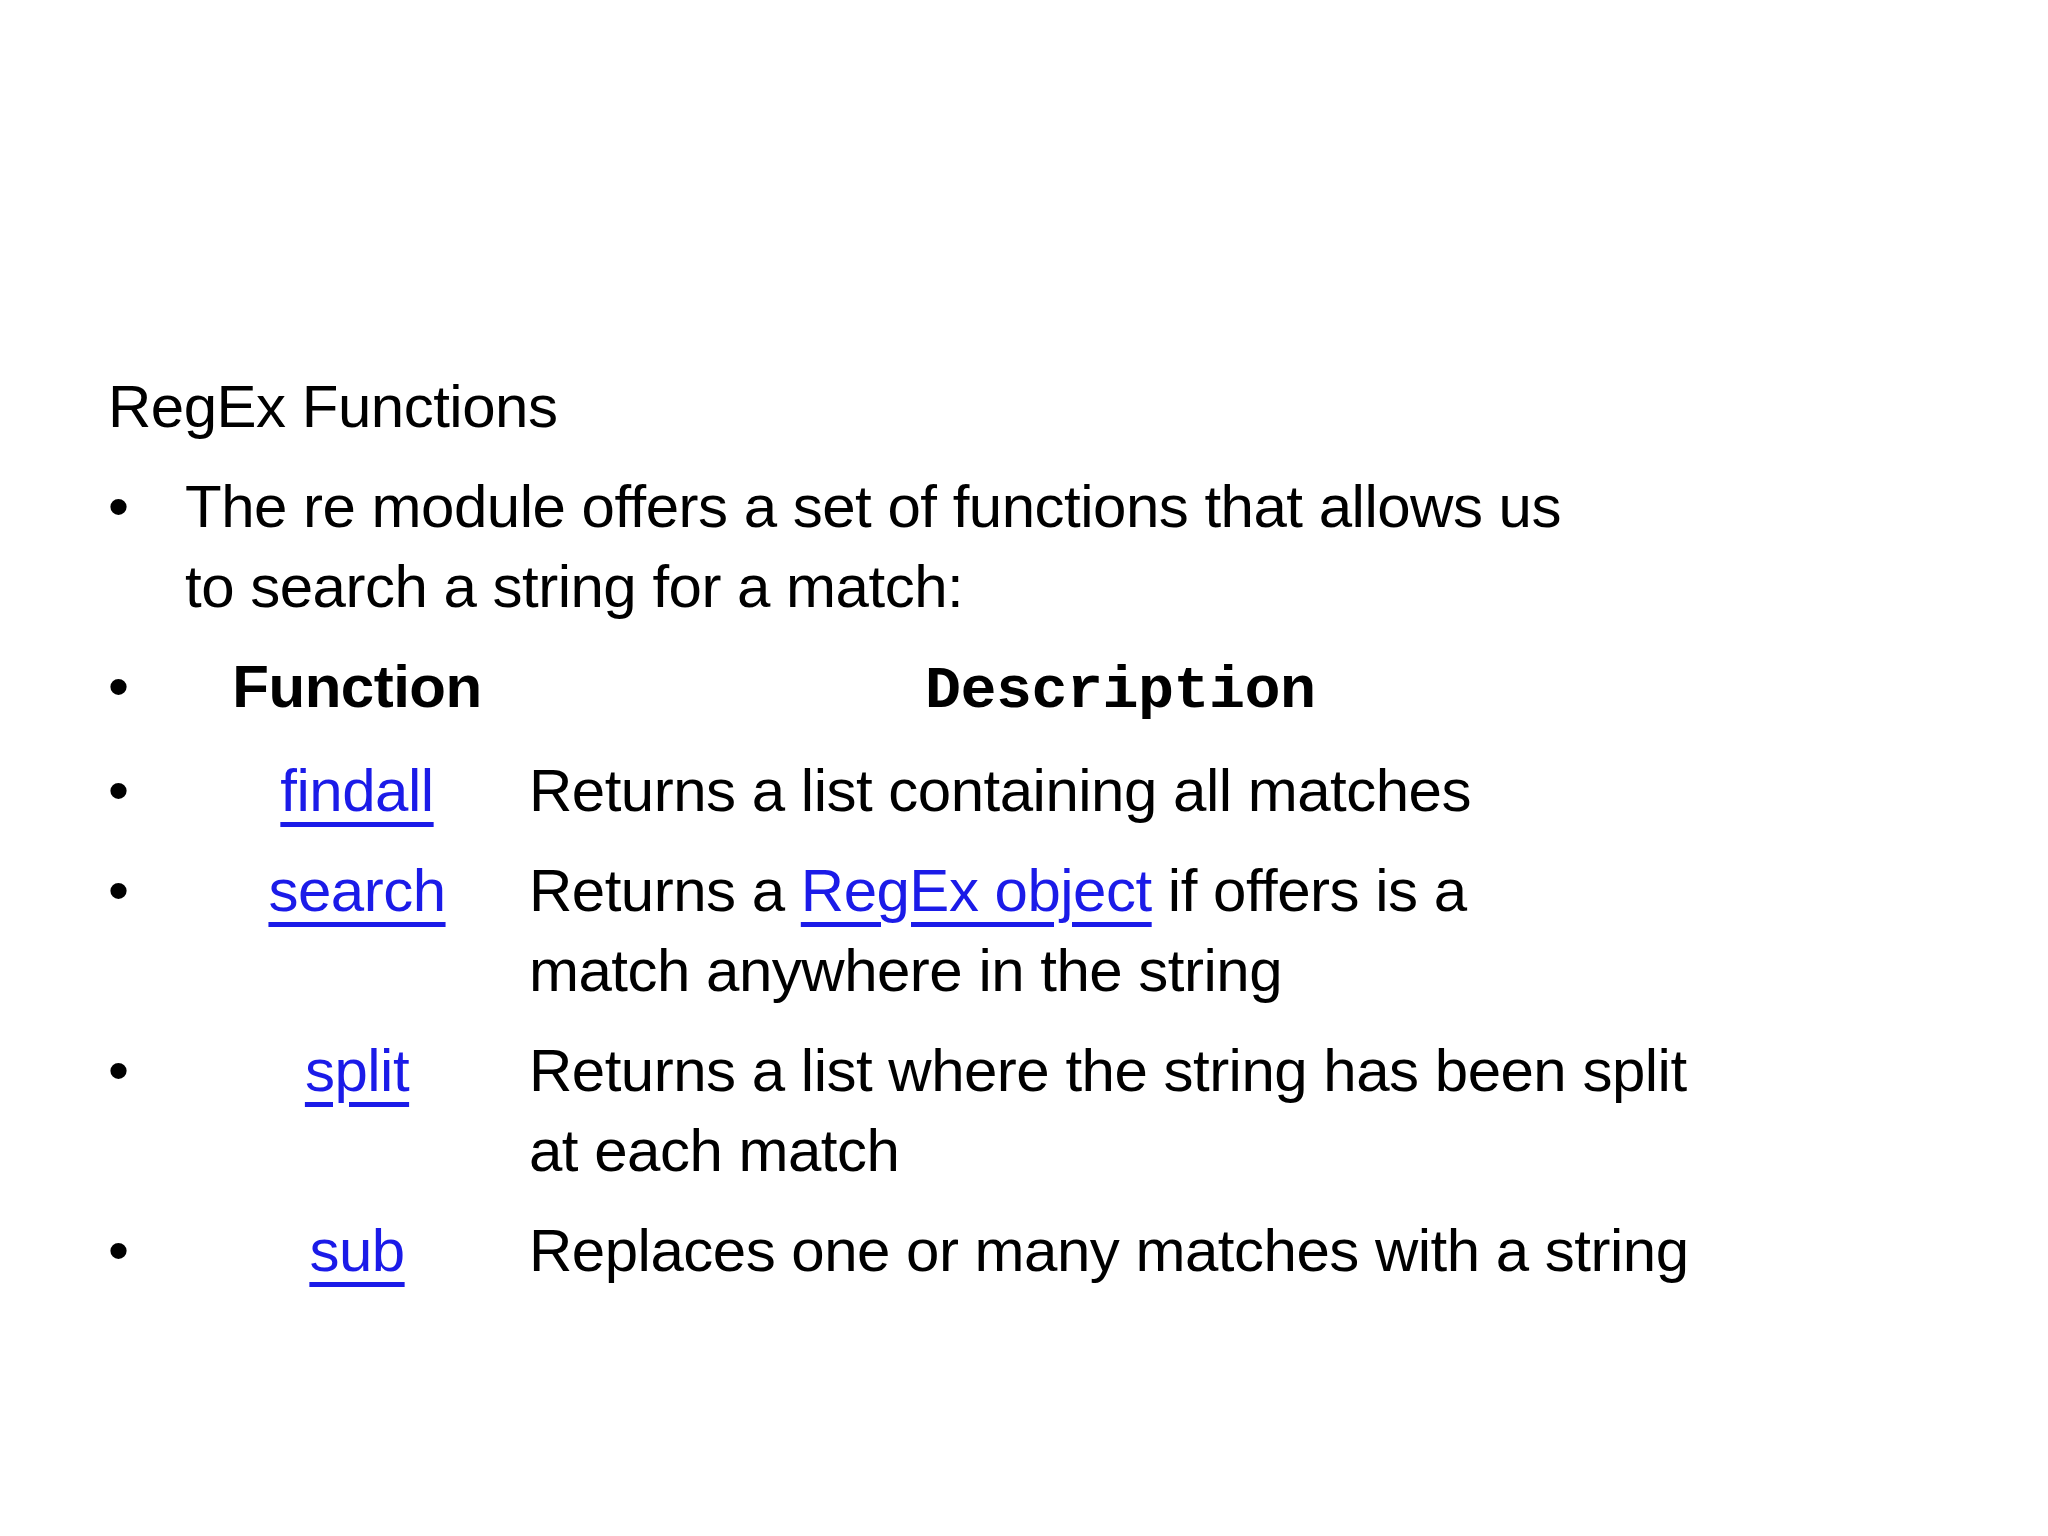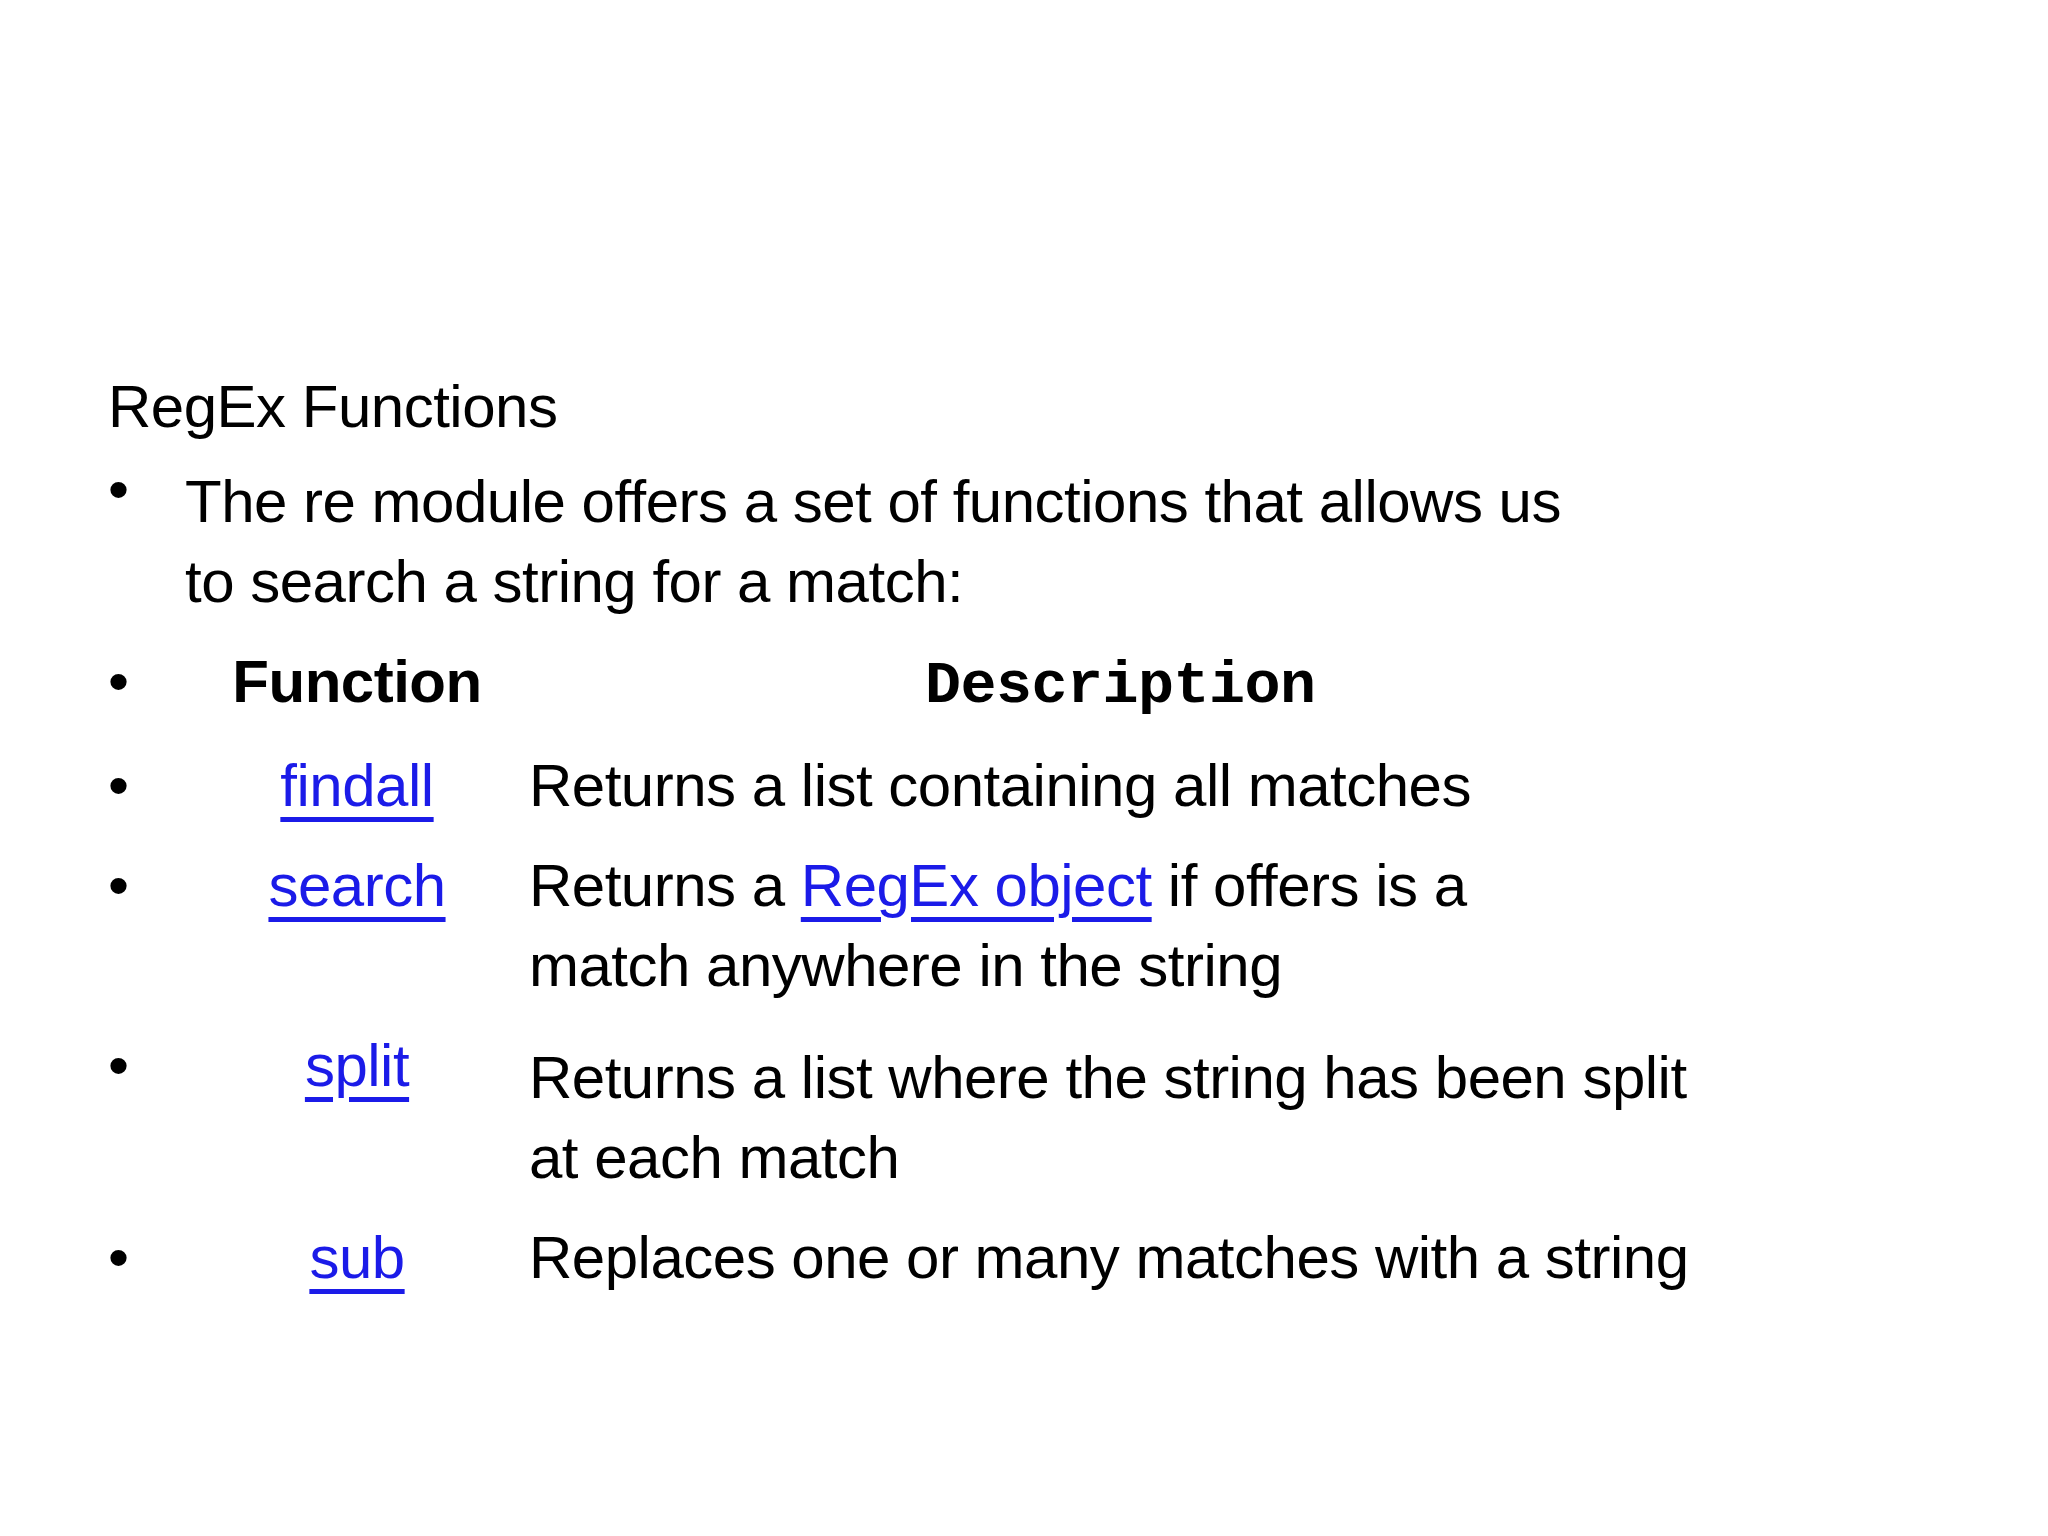--- a/index.html
+++ b/index.html
@@ -17,21 +17,21 @@
     background: #ffffff;
     color: #000000;
     font-family: "Liberation Sans", sans-serif;
     font-size: 60px;
     line-height: 80px;
     letter-spacing: -0.5px;
     box-sizing: border-box;
     padding-top: 367px;
   }
   .title {
-    margin: 0 0 3px 108px;
+    margin: 0 0 20px 108px;
     font-size: 60px;
     font-weight: 400;
   }
   .row {
     display: flex;
     align-items: flex-start;
     padding-left: 108px;
     margin-bottom: 20px;
   }
   .dot {
@@ -40,21 +40,21 @@
   }
   .fn-col {
     flex: 0 0 344px;
     width: 344px;
     text-align: center;
   }
   .desc-col {
     flex: 1 1 auto;
     min-width: 0;
   }
-  .pre { white-space: pre-line; margin-top: 12px; }
+  .pre { white-space: pre-line; }
   .bold { font-weight: 700; }
   .desc-header {
     display: inline-block;
     margin-left: 396px;
     font-weight: 700;
     font-family: Liberation Mono, monospace;
   }
   a.link {
     color: #1b1be8;
     text-decoration: underline;

